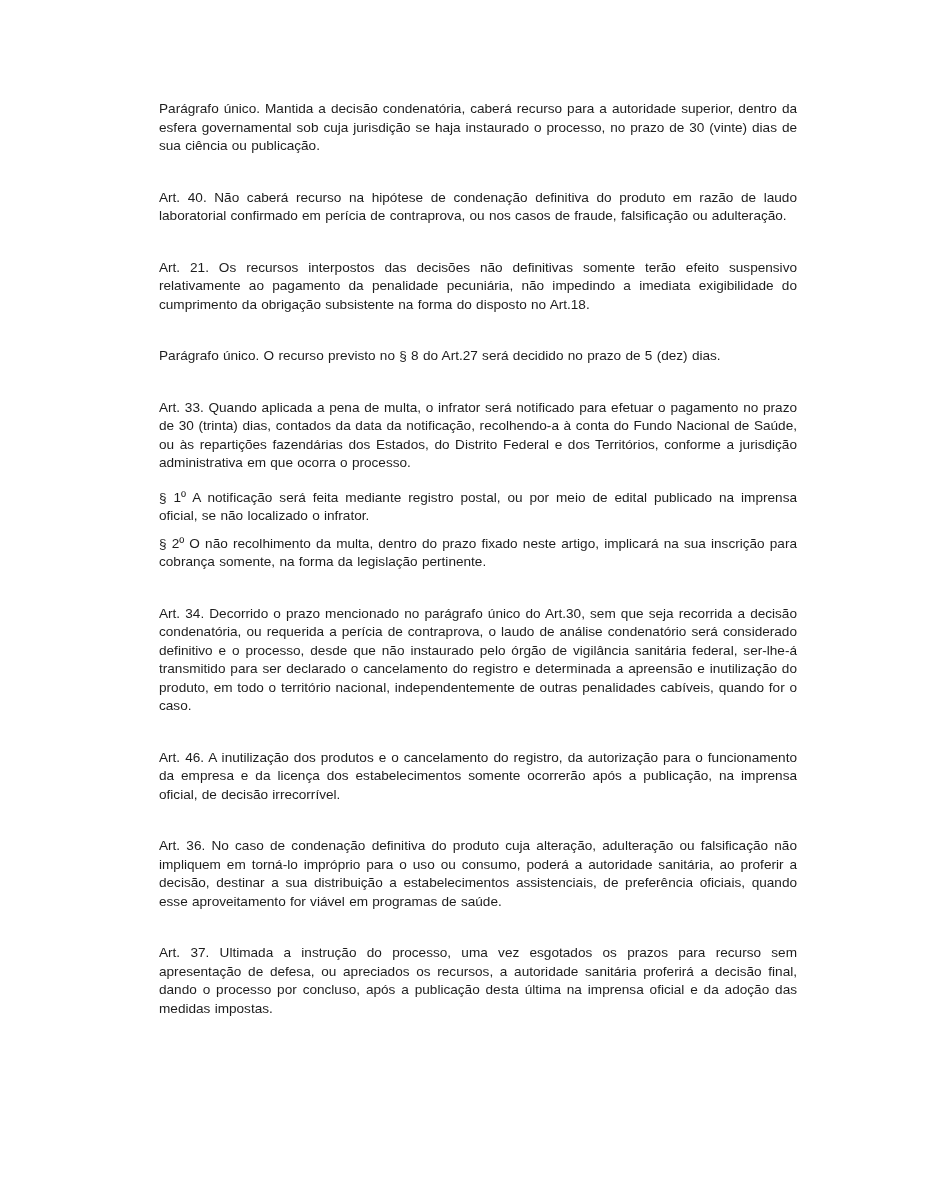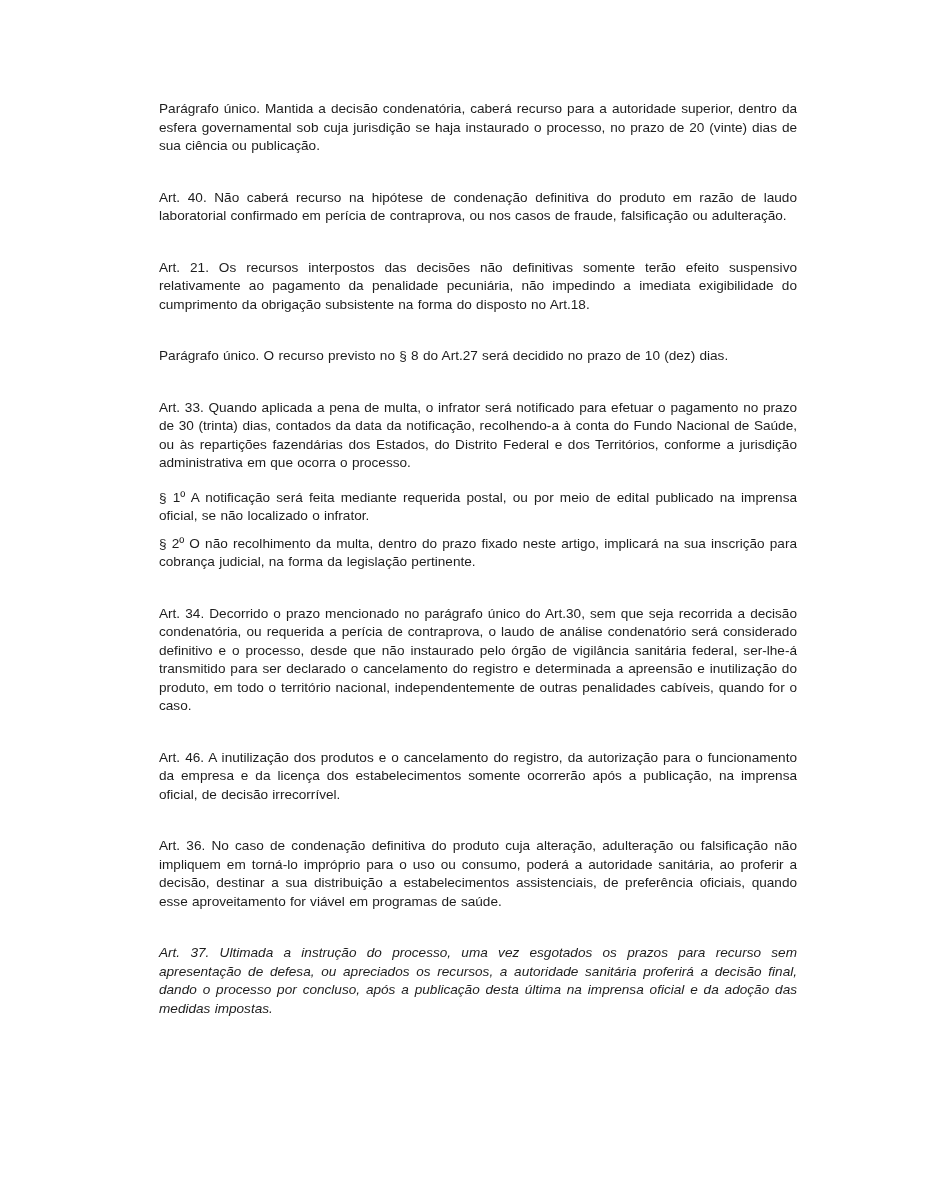--- a/index.html
+++ b/index.html
@@ -33,33 +33,32 @@
       text-align: justify;
       text-justify: inter-word;
       word-spacing: 0.5px;
     }
     .para.tight {
       margin-bottom: 9px;
       margin-top: 16px;
     }
     .para:last-child {
       margin-bottom: 0;
-      font-style: italic;
     }
   </style>
 </head>
 <body>
 
 <main class="page">
   <section class="text-block">
-    <p class="para">Parágrafo único. Mantida a decisão condenatória, caberá recurso para a autoridade superior, dentro da esfera governamental sob cuja jurisdição se haja instaurado o processo, no prazo de 20 (vinte) dias de sua ciência ou publicação.</p>
+    <p class="para">Parágrafo único. Mantida a decisão condenatória, caberá recurso para a autoridade superior, dentro da esfera governamental sob cuja jurisdição se haja instaurado o processo, no prazo de 30 (vinte) dias de sua ciência ou publicação.</p>
     <p class="para">Art. 40. Não caberá recurso na hipótese de condenação definitiva do produto em razão de laudo laboratorial confirmado em perícia de contraprova, ou nos casos de fraude, falsificação ou adulteração.</p>
     <p class="para">Art. 21. Os recursos interpostos das decisões não definitivas somente terão efeito suspensivo relativamente ao pagamento da penalidade pecuniária, não impedindo a imediata exigibilidade do cumprimento da obrigação subsistente na forma do disposto no Art.18.</p>
-    <p class="para">Parágrafo único. O recurso previsto no § 8 do Art.27 será decidido no prazo de 10 (dez) dias.</p>
+    <p class="para">Parágrafo único. O recurso previsto no § 8 do Art.27 será decidido no prazo de 5 (dez) dias.</p>
     <p class="para tight">Art. 33. Quando aplicada a pena de multa, o infrator será notificado para efetuar o pagamento no prazo de 30 (trinta) dias, contados da data da notificação, recolhendo-a à conta do Fundo Nacional de Saúde, ou às repartições fazendárias dos Estados, do Distrito Federal e dos Territórios, conforme a jurisdição administrativa em que ocorra o processo.</p>
-    <p class="para tight">§ 1º A notificação será feita mediante requerida postal, ou por meio de edital publicado na imprensa oficial, se não localizado o infrator.</p>
-    <p class="para">§ 2º O não recolhimento da multa, dentro do prazo fixado neste artigo, implicará na sua inscrição para cobrança judicial, na forma da legislação pertinente.</p>
+    <p class="para tight">§ 1º A notificação será feita mediante registro postal, ou por meio de edital publicado na imprensa oficial, se não localizado o infrator.</p>
+    <p class="para">§ 2º O não recolhimento da multa, dentro do prazo fixado neste artigo, implicará na sua inscrição para cobrança somente, na forma da legislação pertinente.</p>
     <p class="para">Art. 34. Decorrido o prazo mencionado no parágrafo único do Art.30, sem que seja recorrida a decisão condenatória, ou requerida a perícia de contraprova, o laudo de análise condenatório será considerado definitivo e o processo, desde que não instaurado pelo órgão de vigilância sanitária federal, ser-lhe-á transmitido para ser declarado o cancelamento do registro e determinada a apreensão e inutilização do produto, em todo o território nacional, independentemente de outras penalidades cabíveis, quando for o caso.</p>
     <p class="para">Art. 46. A inutilização dos produtos e o cancelamento do registro, da autorização para o funcionamento da empresa e da licença dos estabelecimentos somente ocorrerão após a publicação, na imprensa oficial, de decisão irrecorrível.</p>
     <p class="para">Art. 36. No caso de condenação definitiva do produto cuja alteração, adulteração ou falsificação não impliquem em torná-lo impróprio para o uso ou consumo, poderá a autoridade sanitária, ao proferir a decisão, destinar a sua distribuição a estabelecimentos assistenciais, de preferência oficiais, quando esse aproveitamento for viável em programas de saúde.</p>
     <p class="para">Art. 37. Ultimada a instrução do processo, uma vez esgotados os prazos para recurso sem apresentação de defesa, ou apreciados os recursos, a autoridade sanitária proferirá a decisão final, dando o processo por concluso, após a publicação desta última na imprensa oficial e da adoção das medidas impostas.</p>
   </section>
 </main>
 
 </body></html>

